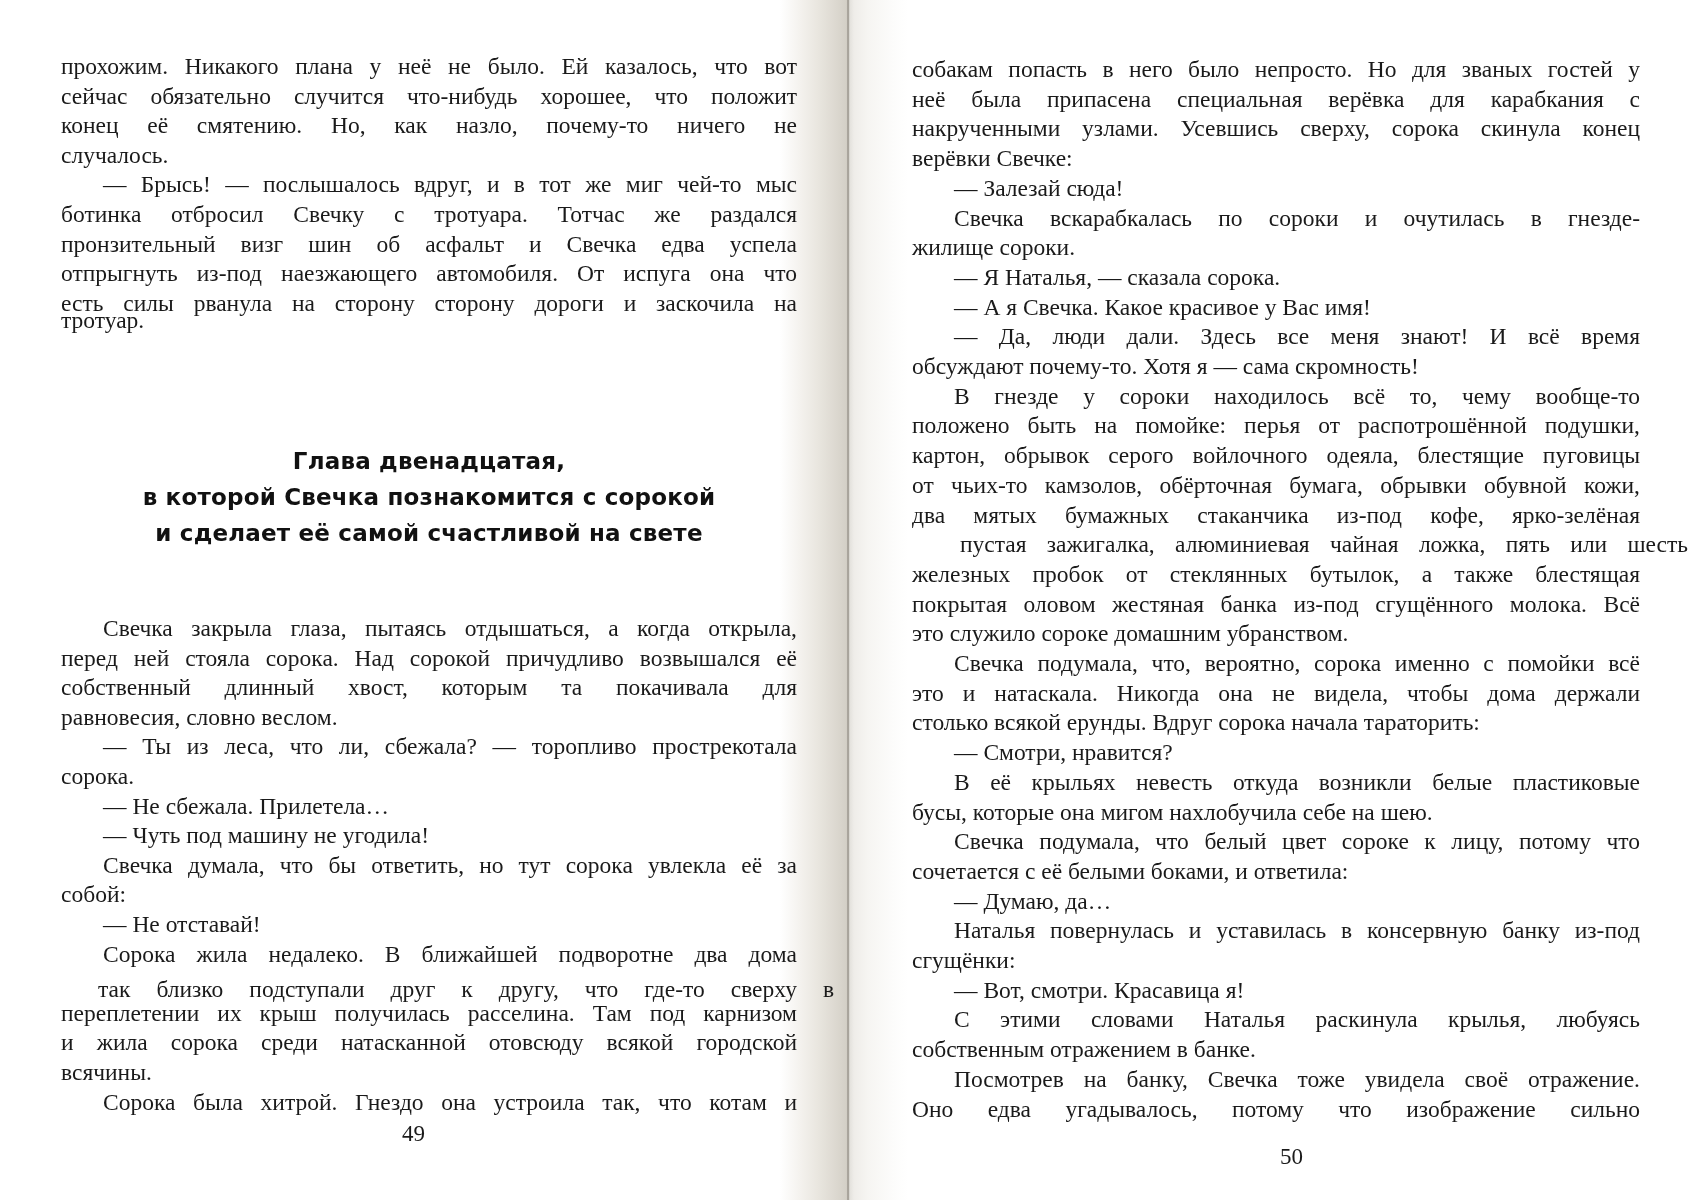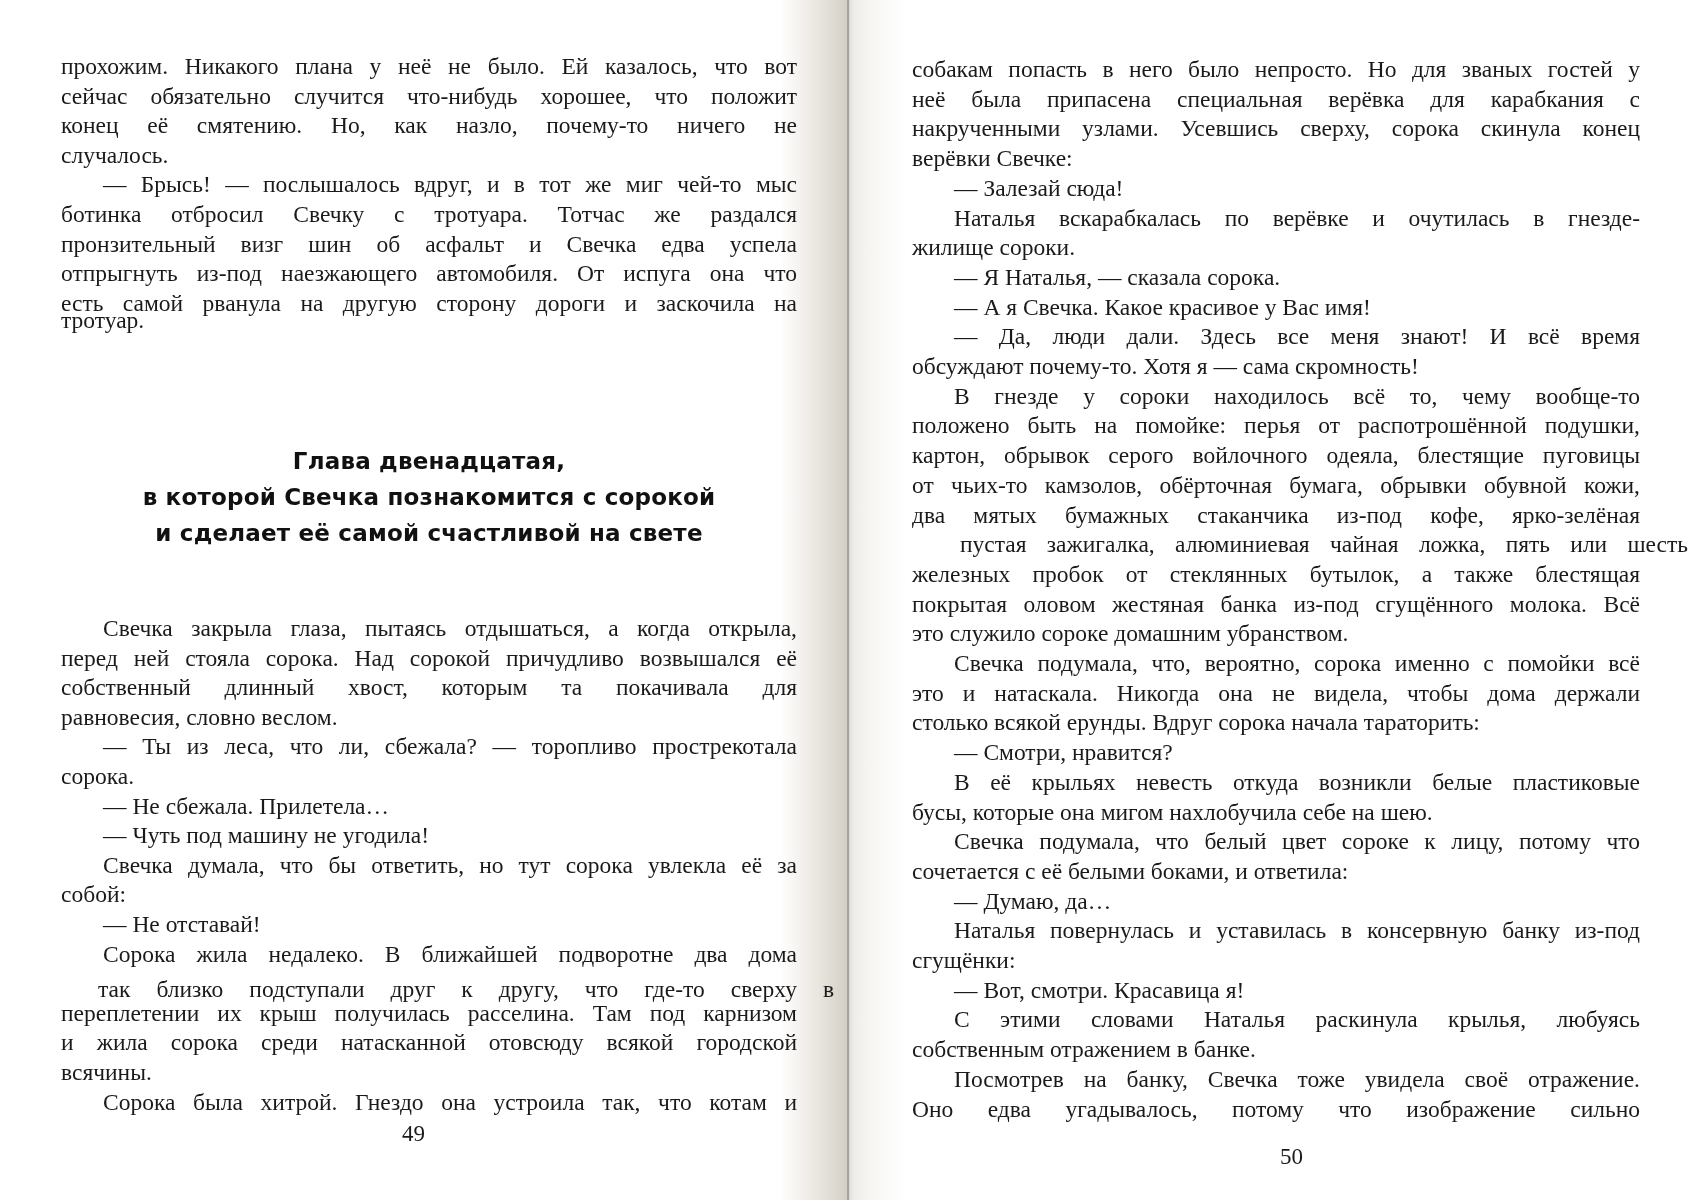--- a/index.html
+++ b/index.html
@@ -56,21 +56,21 @@
 
   <div class="col-left" id="col-left-top">
       <div class="line" style="top: 52px;">прохожим. Никакого плана у неё не было. Ей казалось, что вот</div>
       <div class="line" style="top: 81.6px;">сейчас обязательно случится что-нибудь хорошее, что положит</div>
       <div class="line" style="top: 111.2px;">конец её смятению. Но, как назло, почему-то ничего не</div>
       <div class="line last" style="top: 140.8px;">случалось.</div>
       <div class="line indent" style="top: 170.4px;">— Брысь! — послышалось вдруг, и в тот же миг чей-то мыс</div>
       <div class="line" style="top: 200px;">ботинка отбросил Свечку с тротуара. Тотчас же раздался</div>
       <div class="line" style="top: 229.6px;">пронзительный визг шин об асфальт и Свечка едва успела</div>
       <div class="line" style="top: 259.2px;">отпрыгнуть из-под наезжающего автомобиля. От испуга она что</div>
-      <div class="line" style="top: 288.8px;">есть самой рванула на другую сторону дороги и заскочила на</div>
+      <div class="line" style="top: 288.8px;">есть силы рванула на сторону сторону дороги и заскочила на</div>
       <div class="line last" style="top: 306px;">тротуар.</div>
     </div>
 
   <div id="chapter-heading">
     <div class="heading" style="top:443px">Глава двенадцатая,</div>
     <div class="heading" style="top:479px">в которой Свечка познакомится с сорокой</div>
     <div class="heading" style="top:515px">и сделает её самой счастливой на свете</div>
   </div>
 
   <div class="col-left" id="col-left-bottom">
@@ -91,21 +91,21 @@
       <div class="line" style="top: 1028.4px;">и жила сорока среди натасканной отовсюду всякой городской</div>
       <div class="line last" style="top: 1058px;">всячины.</div>
       <div class="line indent" style="top: 1087.6px;">Сорока была хитрой. Гнездо она устроила так, что котам и</div>
     </div>
   <div class="col-right" id="col-right">
       <div class="line" style="top: 55px;">собакам попасть в него было непросто. Но для званых гостей у</div>
       <div class="line" style="top: 84.7px;">неё была припасена специальная верёвка для карабкания с</div>
       <div class="line" style="top: 114.4px;">накрученными узлами. Усевшись сверху, сорока скинула конец</div>
       <div class="line last" style="top: 144.1px;">верёвки Свечке:</div>
       <div class="line indent last" style="top: 173.8px;">— Залезай сюда!</div>
-      <div class="line indent" style="top: 203.5px;">Наталья вскарабкалась по верёвке и очутилась в гнезде-</div>
+      <div class="line indent" style="top: 203.5px;">Свечка вскарабкалась по сороки и очутилась в гнезде-</div>
       <div class="line last" style="top: 233.2px;">жилище сороки.</div>
       <div class="line indent last" style="top: 262.9px;">— Я Наталья, — сказала сорока.</div>
       <div class="line indent last" style="top: 292.6px;">— А я Свечка. Какое красивое у Вас имя!</div>
       <div class="line indent" style="top: 322.3px;">— Да, люди дали. Здесь все меня знают! И всё время</div>
       <div class="line last" style="top: 352px;">обсуждают почему-то. Хотя я — сама скромность!</div>
       <div class="line indent" style="top: 381.7px;">В гнезде у сороки находилось всё то, чему вообще-то</div>
       <div class="line" style="top: 411.4px;">положено быть на помойке: перья от распотрошённой подушки,</div>
       <div class="line" style="top: 441.1px;">картон, обрывок серого войлочного одеяла, блестящие пуговицы</div>
       <div class="line" style="top: 470.8px;">от чьих-то камзолов, обёрточная бумага, обрывки обувной кожи,</div>
       <div class="line" style="top: 500.5px;">два мятых бумажных стаканчика из-под кофе, ярко-зелёная</div>

